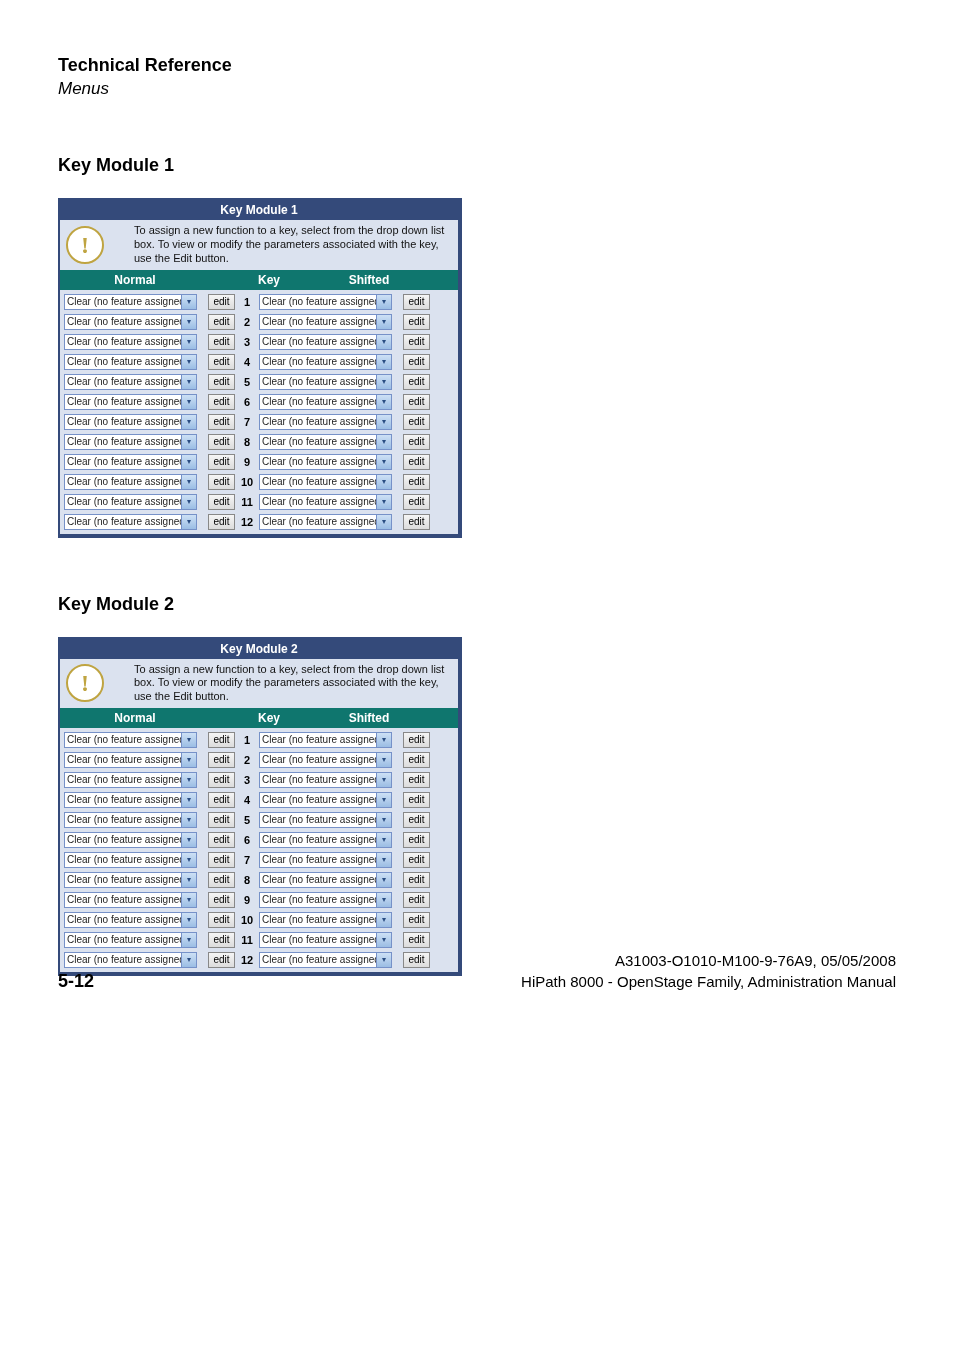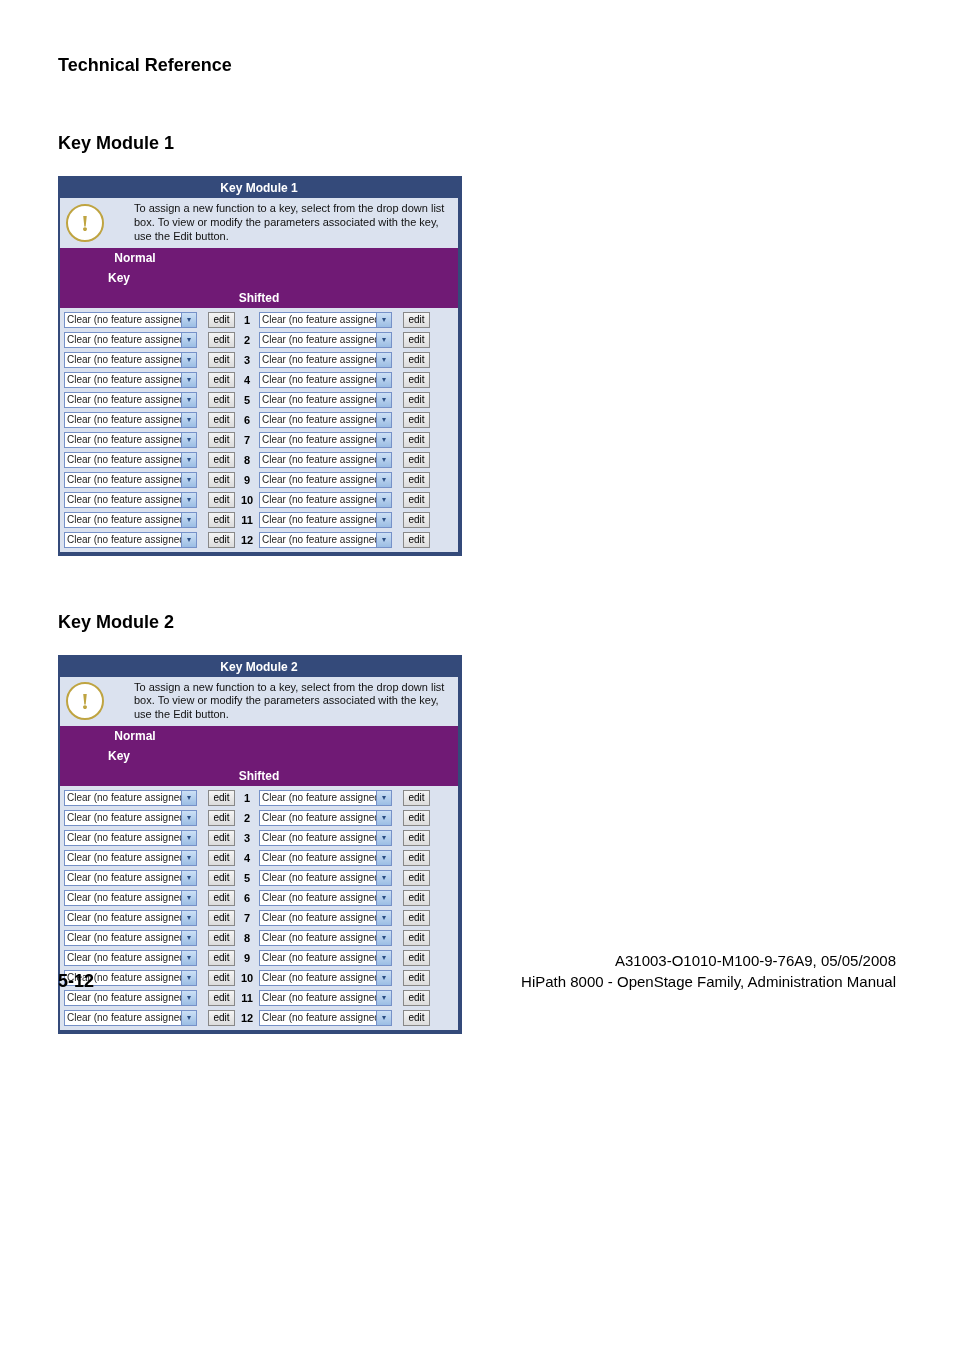--- a/index.html
+++ b/index.html
@@ -73,25 +73,24 @@
     font-family: Georgia, serif;
   }
   .mod-info-text {
     font-size: 11px;
     color: #111;
     line-height: 1.25;
     margin-left: 16px;
   }
   .mod-cols {
     display: flex;
-    background: #701a75;
+    background: #0f766e;
     color: #fff;
     font-weight: bold;
     font-size: 12px;
-    flex-direction: column;
   }
   .mod-col-normal {
     width: 150px;
     text-align: center;
     padding: 3px 0;
   }
   .mod-col-key {
     width: 70px;
     text-align: right;
     padding: 3px 0;
@@ -177,20 +176,21 @@
     font-size: 15px;
     line-height: 1.4;
   }
 </style>
 </head>
 <body>
 
 <div class="page">
 
   <div class="header-title">Technical Reference</div>
+  <div class="header-sub">Menus</div>
 
   <div id="sections-mount">
       <div class="section-heading">Key Module 1</div>
       <div class="mod">
         <div class="mod-title">Key Module 1</div>
         <div class="mod-info">
           <div class="mod-info-icon">!</div>
           <div class="mod-info-text">To assign a new function to a key, select from the drop down list box. To view or modify the parameters associated with the key, use the Edit button.</div>
         </div>
         <div class="mod-cols">

